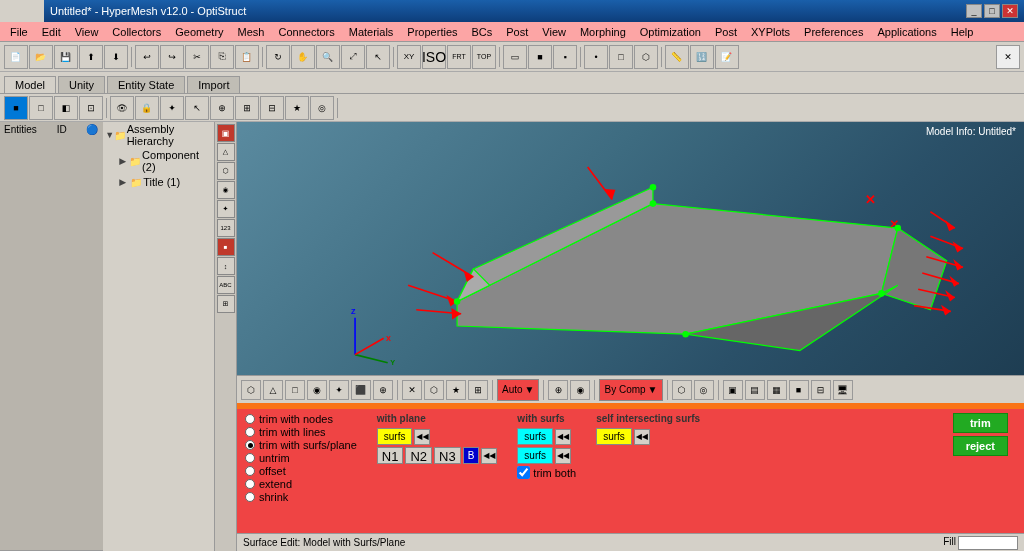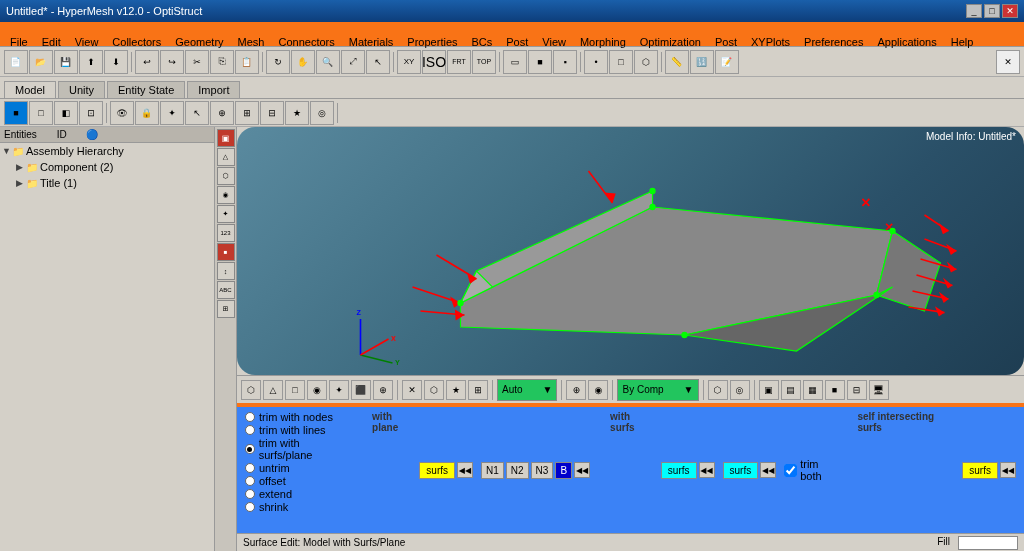--- a/index.html
+++ b/index.html
@@ -8,38 +8,39 @@
     
     #titlebar {
       height: 22px;
       background: linear-gradient(to bottom, #1a5faa, #0d3d7a);
       color: white;
       display: flex;
       align-items: center;
       justify-content: space-between;
       padding: 8px 6px;
       font-size: 11px;
+      margin-left: 44px;
     }
     #titlebar-controls { display: flex; gap: 2px; }
     .titlebar-btn {
       width: 16px; height: 14px;
       background: #c0c0c0;
       border: 1px solid #888;
       font-size: 9px;
       display: flex; align-items: center; justify-content: center;
       cursor: pointer; color: #000;
     }
 
     
     #menubar {
       height: 20px;
-      background: #f97316;
-      display: flex;
-      align-items: flex-start;
-      padding: 12px 4px;
+      background: #fca5a5;
+      display: flex;
+      align-items: center;
+      padding: 1px 4px;
       border-bottom: 1px solid #999;
       gap: 2px;
     }
     .menu-item {
       padding: 2px 6px;
       font-size: 11px;
       cursor: pointer;
       color: #000;
     }
     #toolbar1 {
@@ -94,21 +95,21 @@
       background: #d4d0c8;
       border-bottom: 1px solid #aaa;
     }
 
     
     #left-panel {
       width: 215px;
       background: #d4d0c8;
       border-right: 1px solid #999;
       display: flex;
-      flex-direction: column;
+      flex-direction: row;
     }
 
     #entity-panel {
       flex: 1;
       overflow: hidden;
     }
 
     .panel-header {
       background: #b8b4ac;
       padding: 2px 4px;
@@ -148,21 +149,20 @@
       font-size: 7px;
       cursor: pointer;
     }
 
     
     #viewport {
       flex: 1;
       background: linear-gradient(135deg, #5a8a9f 0%, #3d6b80 40%, #2a5068 70%, #1e3d52 100%);
       position: relative;
       overflow: hidden;
-      border-radius: 18px;
     }
 
     #model-info {
       position: absolute;
       top: 4px;
       right: 8px;
       color: white;
       font-size: 10px;
     }
 
@@ -173,22 +173,22 @@
       border-top: 1px solid #999;
       display: flex;
       align-items: center;
       padding: 0 4px;
       gap: 2px;
     }
 
     
     #bottom-panel {
       height: 130px;
-      background: #3b82f6;
-      border-top: 4px solid #f97316;
+      background: #ef4444;
+      border-top: 6px solid #f97316;
       display: flex;
       flex-direction: column;
     }
 
     .radio-group { display: flex; flex-direction: column; gap: 1px; }
     .radio-item {
       display: flex;
       align-items: center;
       gap: 4px;
       font-size: 11px;
@@ -203,22 +203,22 @@
     }
     .radio-dot.checked::after {
       content: '';
       width: 5px; height: 5px;
       border-radius: 50%;
       background: #000;
     }
 
     .plane-section {
       display: flex;
-      flex-direction: row;
-      gap: 8px;
+      flex-direction: column;
+      gap: 2px;
     }
 
     .field-row {
       display: flex;
       align-items: center;
       gap: 2px;
     }
 
     .nav-btn {
       width: 16px; height: 16px;
@@ -272,28 +272,28 @@
       transform: translate(-30%, -30%);
       color: rgba(255,255,255,0.15);
       font-size: 36px;
       font-weight: bold;
       pointer-events: none;
       white-space: nowrap;
     }
 
     .btn-dropdown {
       height: 22px;
-      background: #22c55e;
+      background: #ef4444;
       border: 1px solid #888;
       font-size: 10px;
       padding: 0 4px;
       cursor: pointer;
       display: flex;
       align-items: center;
-      gap: 20px;
+      gap: 2px;
     }
 
     
     #app {
       width: 1024px;
       height: 551px;
       display: flex;
       flex-direction: column;
       overflow: hidden;
     }
@@ -331,21 +331,21 @@
       border: 1px solid #888;
       font-size: 10px;
       padding: 1px 6px;
       cursor: pointer;
       height: 17px;
     }
 
     .n-btn {
       background: #d4d0c8;
       border: 1px solid #888;
-      font-size: 10px;
+      font-size: 13px;
       padding: 1px 4px;
       cursor: pointer;
       height: 17px;
     }
     .b-btn {
       background: #0000cc;
       color: white;
       border: 1px solid #888;
       font-size: 10px;
       padding: 1px 4px;
@@ -705,26 +705,30 @@
             </div>
 
             <div class="plane-section">
               <div class="section-label">self intersecting surfs</div>
               <div class="field-row">
                 <button class="surfs-yellow">surfs</button>
                 <div class="nav-btn">◀◀</div>
               </div>
             </div>
 
+            <div class="action-buttons">
+              <button class="green-btn">trim</button>
+              <button class="green-btn">reject</button>
+            </div>
           </div>
         </div>
 
         <div id="statusbar">
           <span>Surface Edit: Model with Surfs/Plane</span>
-          <div style="display:flex;align-items:flex-start;gap:8px;margin-left:28px;">
+          <div style="display:flex;align-items:flex-start;gap:2px;margin-left:28px;">
             <span>Fill</span>
             <div style="width:60px;height:14px;background:white;border:1px solid #888;"></div>
           </div>
         </div>
       </div>
     </div>
   </div>
 </div>
 
 </body></html>

